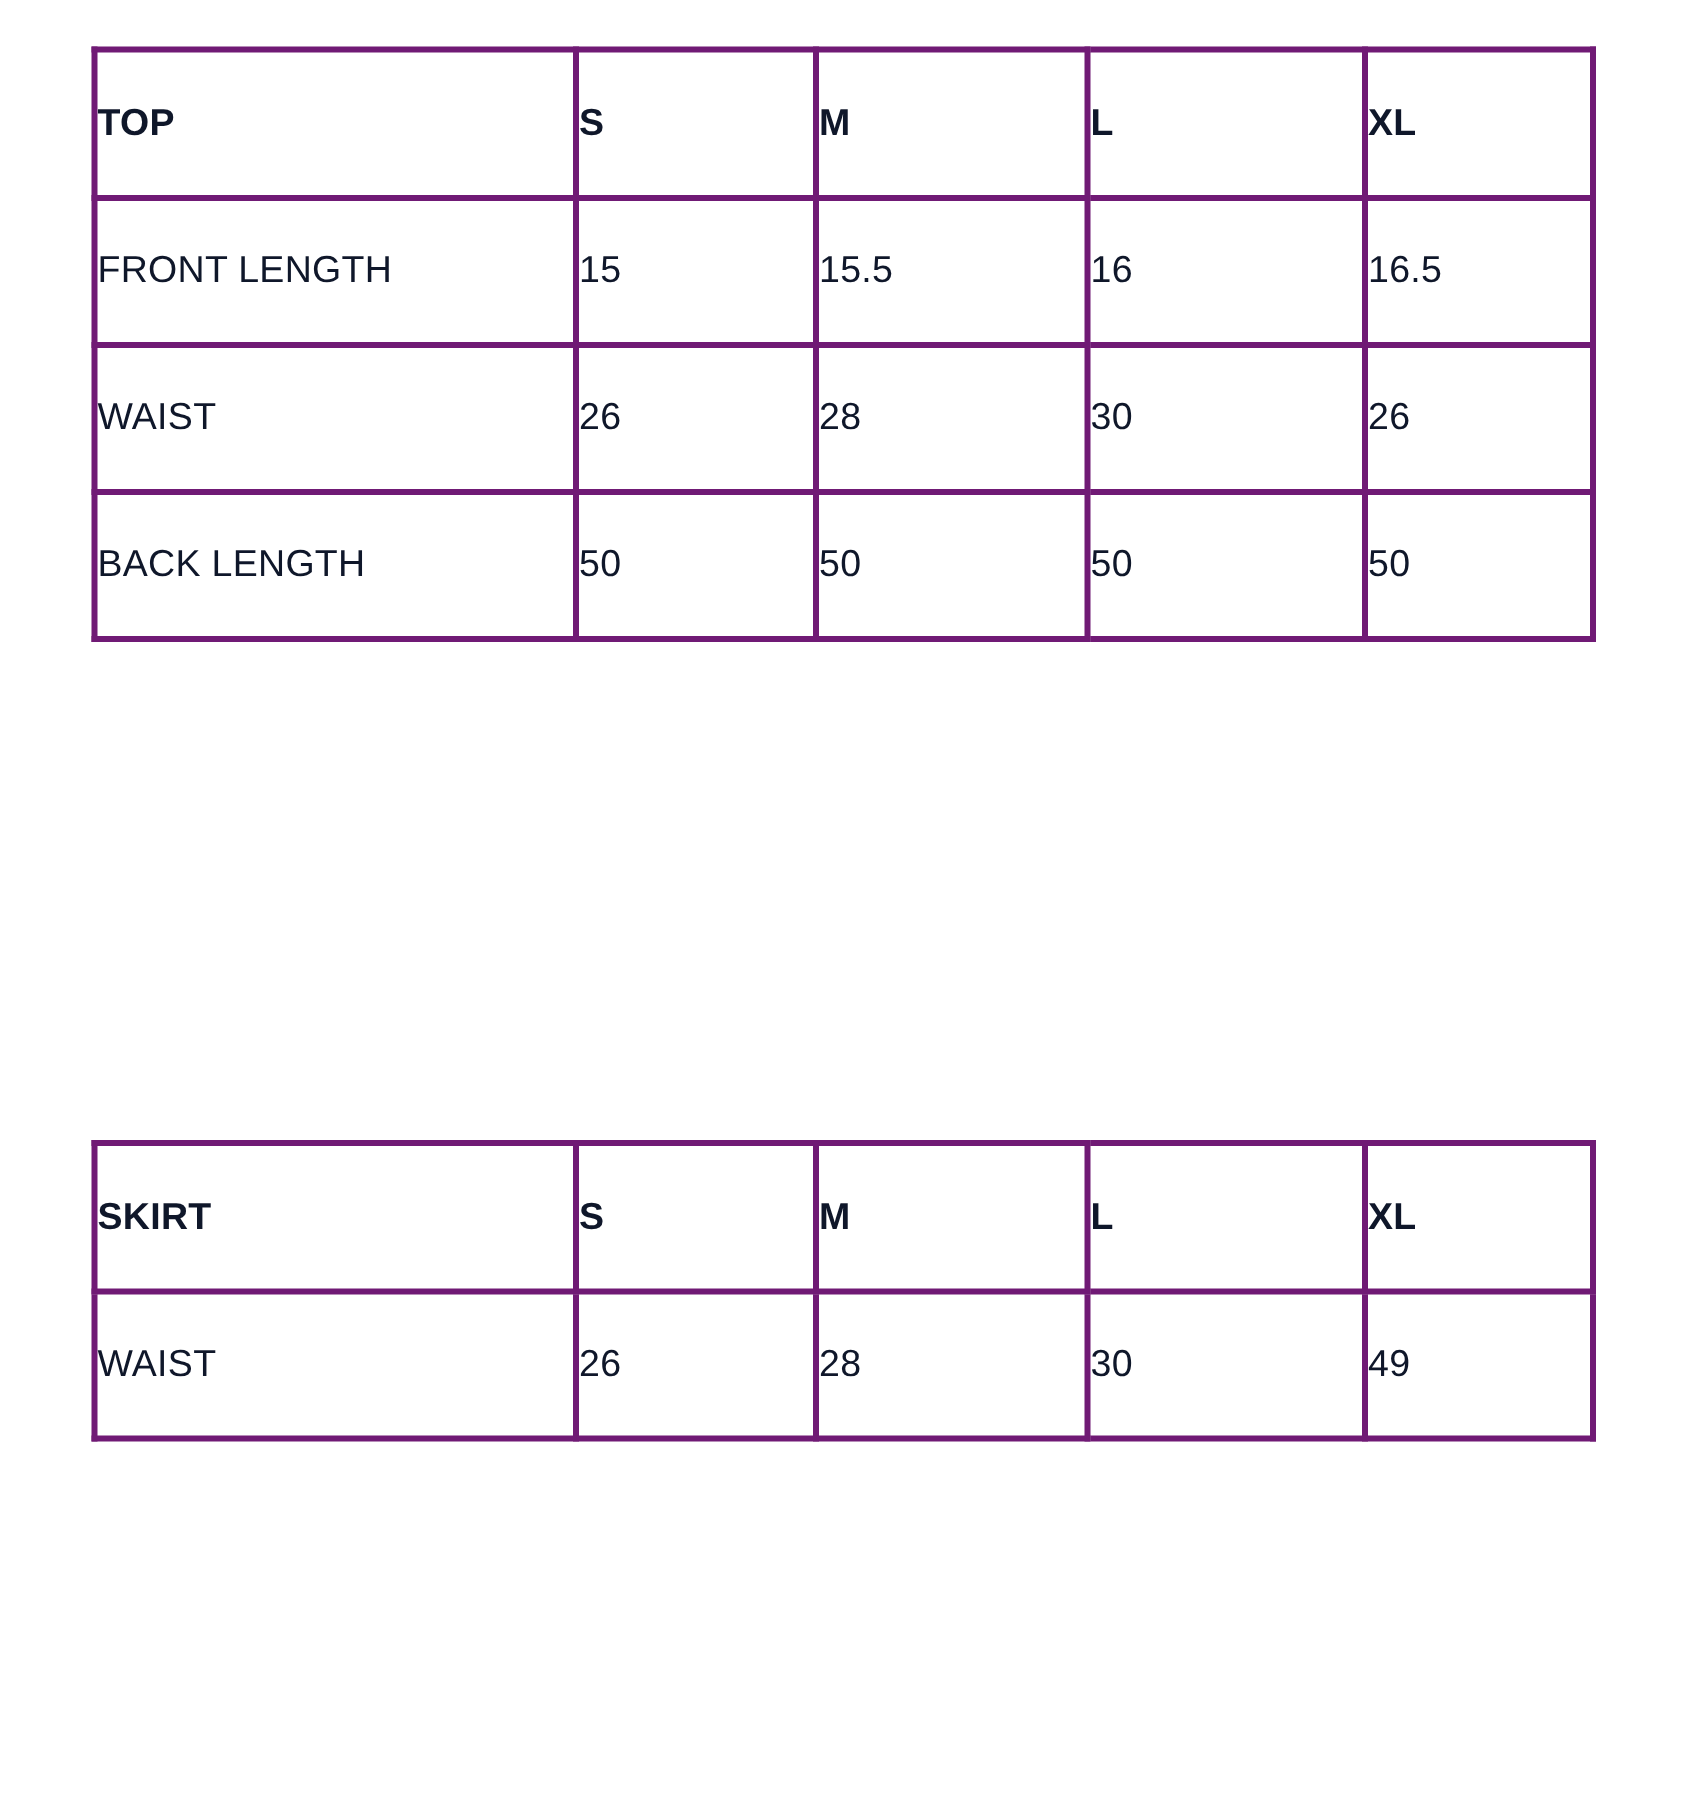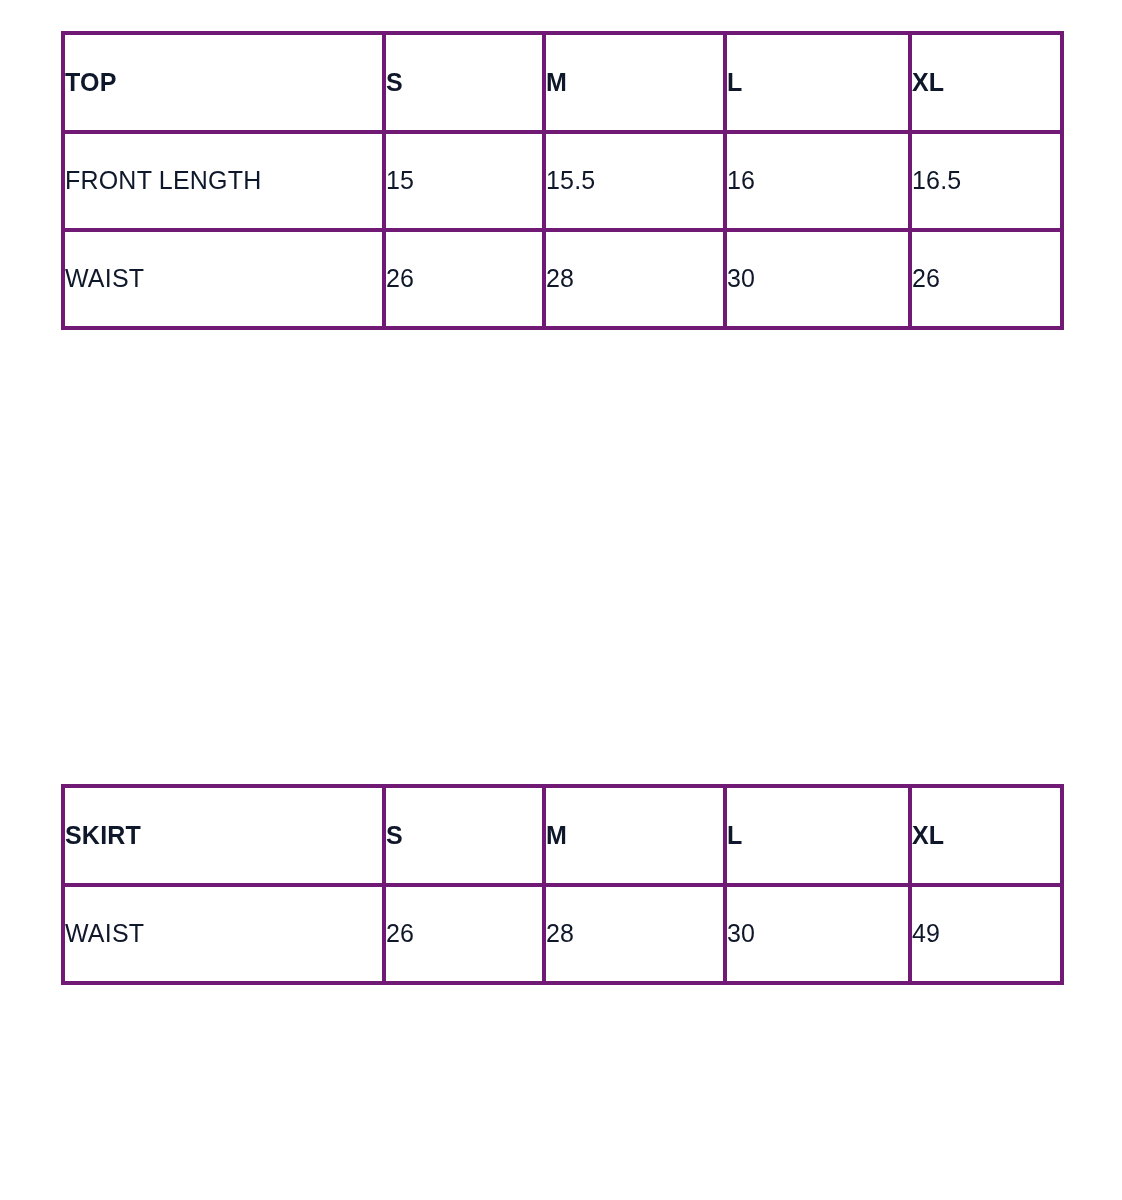--- a/index.html
+++ b/index.html
@@ -36,21 +36,21 @@
   
   #table-top {
     left: 61px;
     top: 31px;
     width: 999px;
   }
 
   
   #table-skirt {
     left: 61px;
-    top: 784px;
+    top: 760px;
     width: 999px;
   }
 
   .size-table td,
   .size-table th {
     border: 4px solid #701a75;
     text-align: left;
     vertical-align: middle;
     padding: 0;
     height: 94px;
@@ -111,20 +111,27 @@
         <td>16</td>
         <td>16.5</td>
       </tr>
       <tr>
         <td class="row-label">WAIST</td>
         <td>26</td>
         <td>28</td>
         <td>30</td>
         <td>26</td>
       </tr>
+      <tr>
+        <td class="row-label">BACK LENGTH</td>
+        <td>50</td>
+        <td>50</td>
+        <td>50</td>
+        <td>50</td>
+      </tr>
     </tbody>
   </table>
 
   <table class="size-table" id="table-skirt">
     <colgroup>
       <col class="col-label">
       <col class="col-s">
       <col class="col-m">
       <col class="col-l">
       <col class="col-xl">

